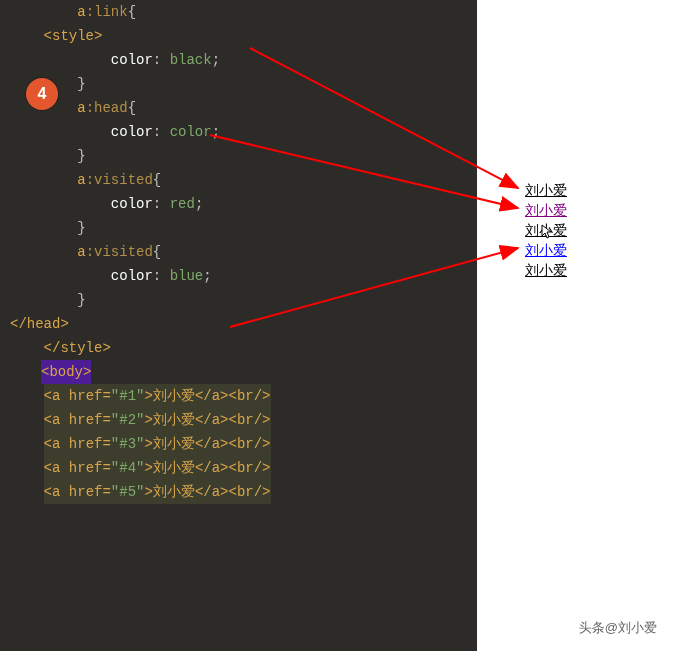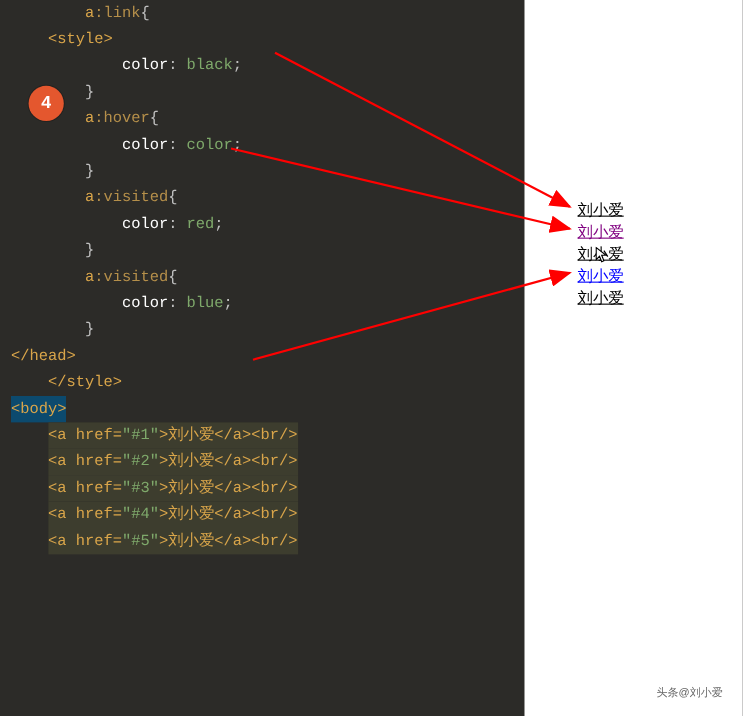--- a/index.html
+++ b/index.html
@@ -55,21 +55,21 @@
   .tag      { color: #d9a54a; }
   .sel      { color: #d9a54a; }
   .pseudo   { color: #b58f4a; }
   .brace    { color: #c0c0c0; }
   .prop     { color: #ffffff; }
   .value    { color: #7fa96b; margin-top: 31px; }
   .punct    { color: #c0c0c0; }
   .attr     { color: #d9a54a; text-align: right; }
   .string   { color: #7fa96b; }
   .text     { color: #d9a54a; }
-  .hl-body { background: #0c4a6e; display:inline-block; }
+  .hl-body { background: #4c1d95; display:inline-block;margin-left:31px; }
   .hl-line { background: #3d3d2e; display:inline-block; }
 
   .arrow-layer {
     position: absolute;
     top: 0; left: 0;
     width: 675px;
     height: 651px;
     pointer-events: none;
     z-index: 5;
   }
@@ -88,38 +88,38 @@
     position: absolute;
     width: 12px;
     height: 16px;
     z-index: 6;
   }
   .watermark {
     position: absolute;
     bottom: 14px;
     right: 18px;
     font-family: "PingFang SC","Microsoft YaHei",sans-serif;
-    font-size: 10px;
+    font-size: 13px;
     color: #666;
   }
 </style>
 </head>
 <body>
 
 <div class="container">
   <div class="code-pane">
     <div class="badge">4</div>
 
     <div class="line">        <span class="sel">a</span><span class="pseudo">:link</span><span class="brace">{</span></div>
 
     <div class="line">    <span class="tag">&lt;</span><span class="tag">style</span><span class="tag">&gt;</span></div>
     <div class="line">            <span class="prop">color</span><span class="punct">: </span><span class="value">black</span><span class="punct">;</span></div>
     <div class="line">        <span class="brace">}</span></div>
 
-    <div class="line">        <span class="sel">a</span><span class="pseudo">:hover</span><span class="brace">{</span></div>
+    <div class="line">        <span class="sel">a</span><span class="pseudo">:head</span><span class="brace">{</span></div>
     <div class="line">            <span class="prop">color</span><span class="punct">: </span><span class="value">color</span><span class="punct">;</span></div>
     <div class="line">        <span class="brace">}</span></div>
 
     <div class="line">        <span class="sel">a</span><span class="pseudo">:visited</span><span class="brace">{</span></div>
     <div class="line">            <span class="prop">color</span><span class="punct">: </span><span class="value">red</span><span class="punct">;</span></div>
     <div class="line">        <span class="brace">}</span></div>
 
     <div class="line">        <span class="sel">a</span><span class="pseudo">:visited</span><span class="brace">{</span></div>
     <div class="line">            <span class="prop">color</span><span class="punct">: </span><span class="value">blue</span><span class="punct">;</span></div>
     <div class="line">        <span class="brace">}</span></div>

